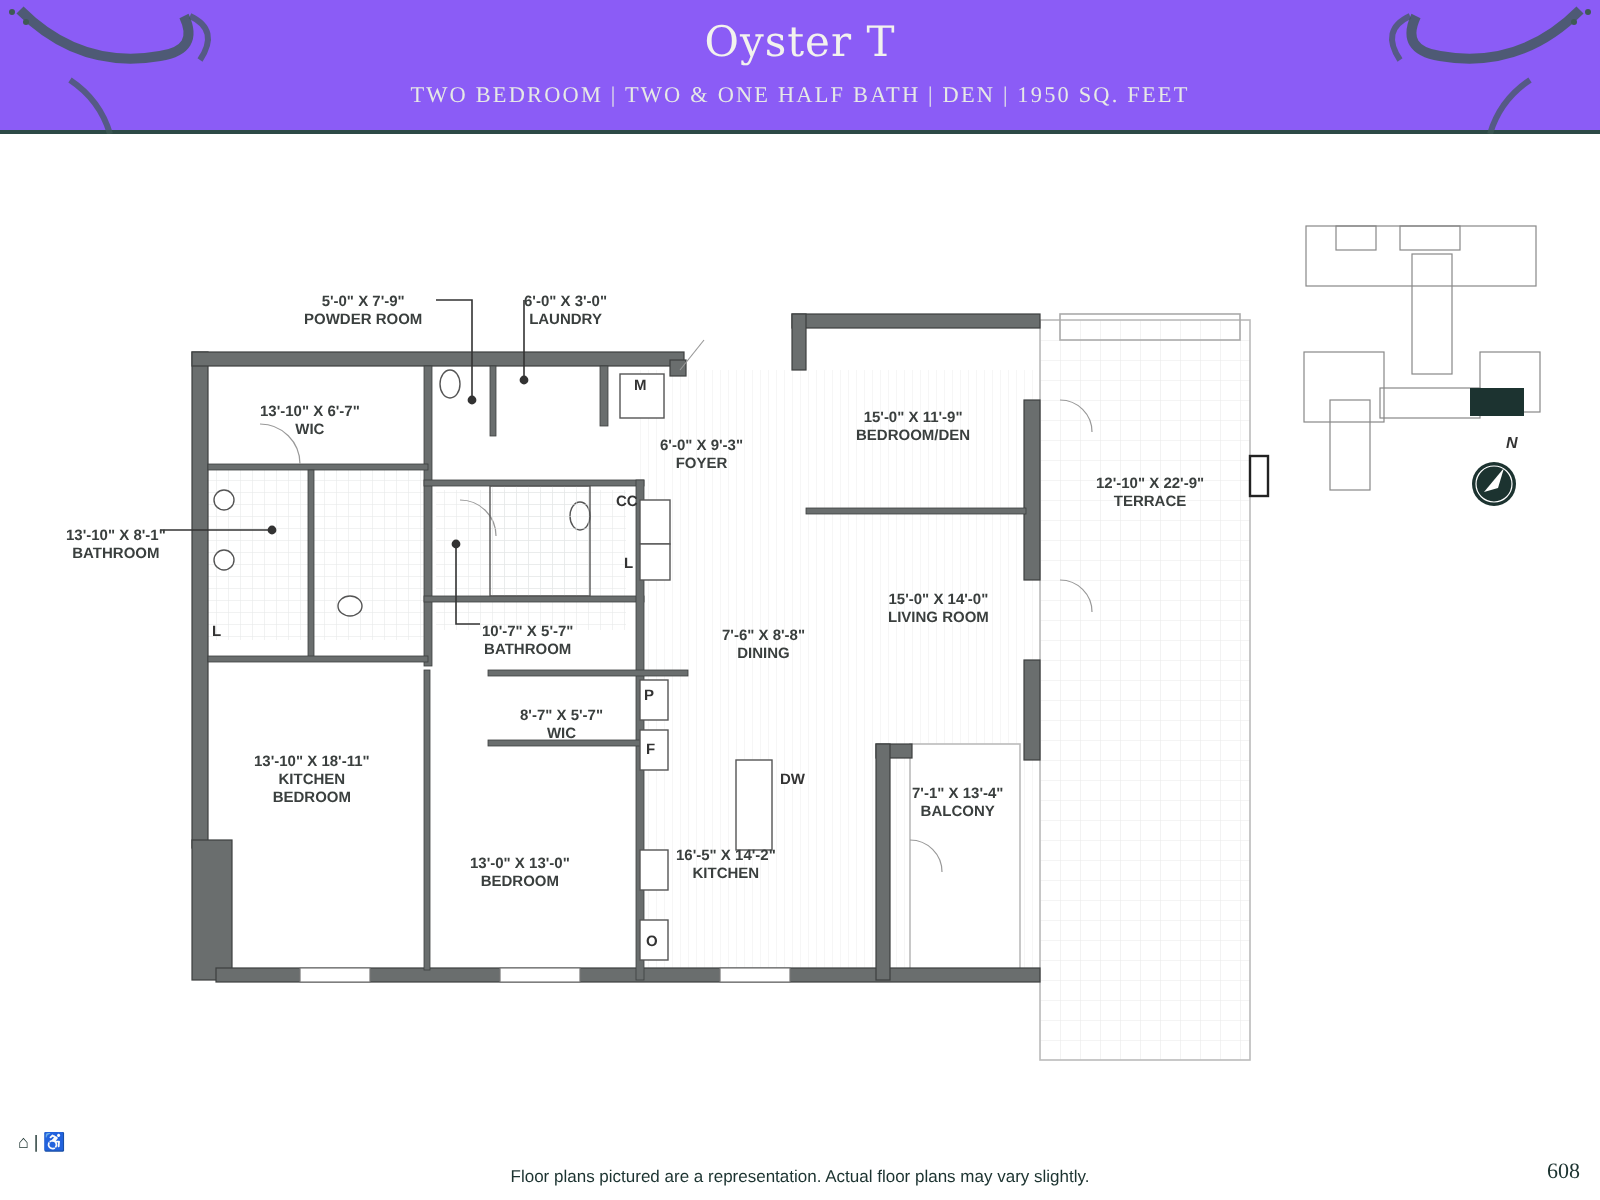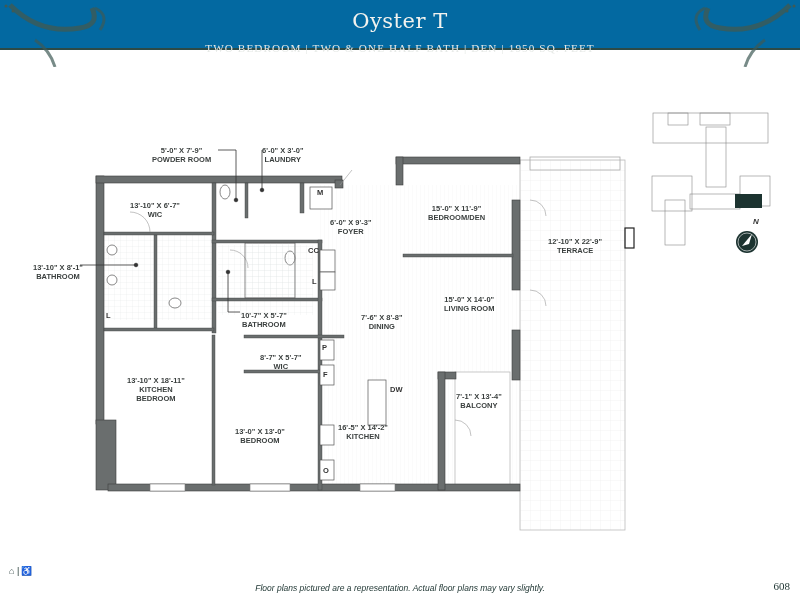--- a/index.html
+++ b/index.html
@@ -1,21 +1,21 @@
 <!DOCTYPE html>
 <html><head>
 <meta charset="utf-8">
 <style>
   * { box-sizing: border-box; margin: 0; padding: 0; }
   html, body { width: 800px; height: 600px; overflow: hidden; background: #ffffff; }
   body { position: relative; font-family: "Liberation Sans", sans-serif; color: #333; }
 
   .header {
-    position: absolute; left: 0; top: 0; width: 800px; height: 50px;
-    background: #0369a1; border-bottom: 2px solid #2d4a46;
+    position: absolute; left: 0; top: 0; width: 800px; height: 67px;
+    background: #8b5cf6; border-bottom: 2px solid #2d4a46;
   }
   .header .flourish { position: absolute; top: 0; width: 120px; height: 67px; }
   .header .flourish.left { left: 0; }
   .header .flourish.right { right: 0; transform: scaleX(-1); }
   .title {
     position: absolute; left: 0; right: 0; top: 9px; text-align: center;
     font-family: "DejaVu Serif", serif; font-size: 21px; color: #f2f2ee; letter-spacing: 0.5px;
   }
   .subtitle {
     position: absolute; left: 0; right: 0; top: 42px; text-align: center;
@@ -25,21 +25,21 @@
   .plan { position: absolute; left: 0; top: 0; width: 800px; height: 600px; }
   .lbl {
     position: absolute; font-family: "Liberation Sans", sans-serif; font-weight: bold;
     font-size: 7.5px; color: #3a3f3e; text-align: center; line-height: 9px; white-space: nowrap;
   }
   .lbl span { display: block; }
   .fix { position: absolute; font-family: "Liberation Sans", sans-serif; font-weight: bold; font-size: 7.5px; color: #333; }
 
   .footer-icons { position: absolute; left: 9px; top: 566px; font-size: 9px; color: #1c3330; }
   .unit-code { position: absolute; left: 9px; top: 580px; font-family: Liberation Sans, sans-serif; font-size: 11px; color: #1c3330; margin-top: 28px; }
-  .disclaimer { position: absolute; left: 0; right: 0; top: 583px; text-align: center; font-family: "Liberation Sans", sans-serif; font-style: italic; font-size: 8.5px; color: #1c3330; }
+  .disclaimer { position: absolute; left: 0; right: 0; top: 583px; text-align: center; font-family: "Liberation Sans", sans-serif; font-size: 8.5px; color: #1c3330; }
   .page-num { position: absolute; right: 10px; top: 580px; font-family: Liberation Serif, serif; font-size: 11px; color: #1c3330; }
 </style>
 </head>
 <body>
 
 <div class="header">
   <svg class="flourish left" viewBox="0 0 120 67">
     <path d="M10 5 Q40 35 80 28 Q100 25 92 8" stroke="#3f5a55" stroke-width="5" fill="none" opacity="0.8"></path>
     <path d="M35 40 Q50 50 55 67" stroke="#3f5a55" stroke-width="3" fill="none" opacity="0.7"></path>
     <path d="M95 8 Q110 15 100 30" stroke="#3f5a55" stroke-width="3" fill="none" opacity="0.7"></path>

